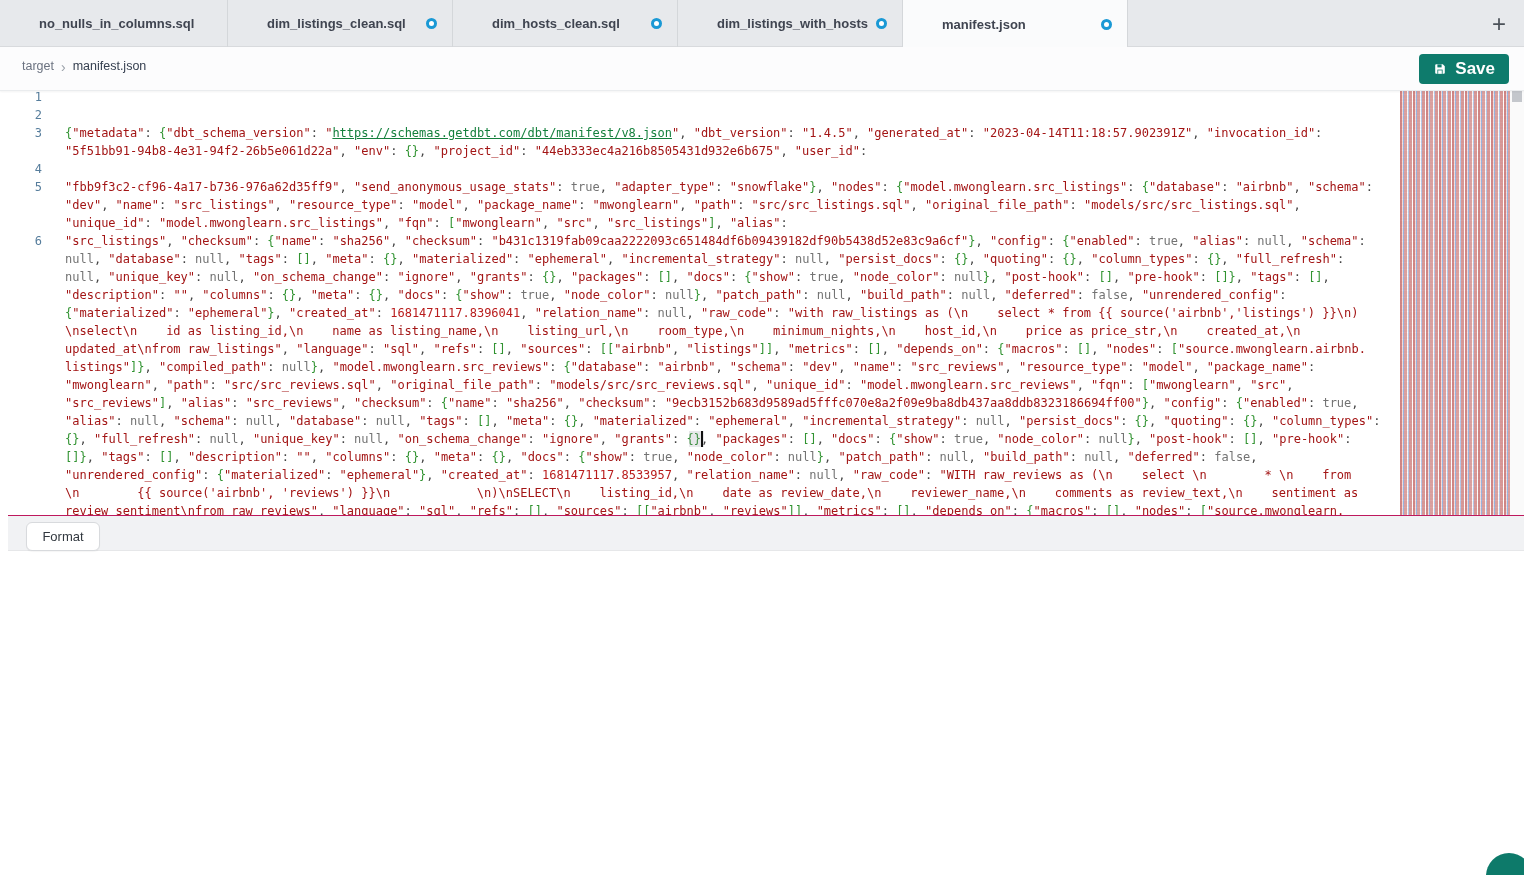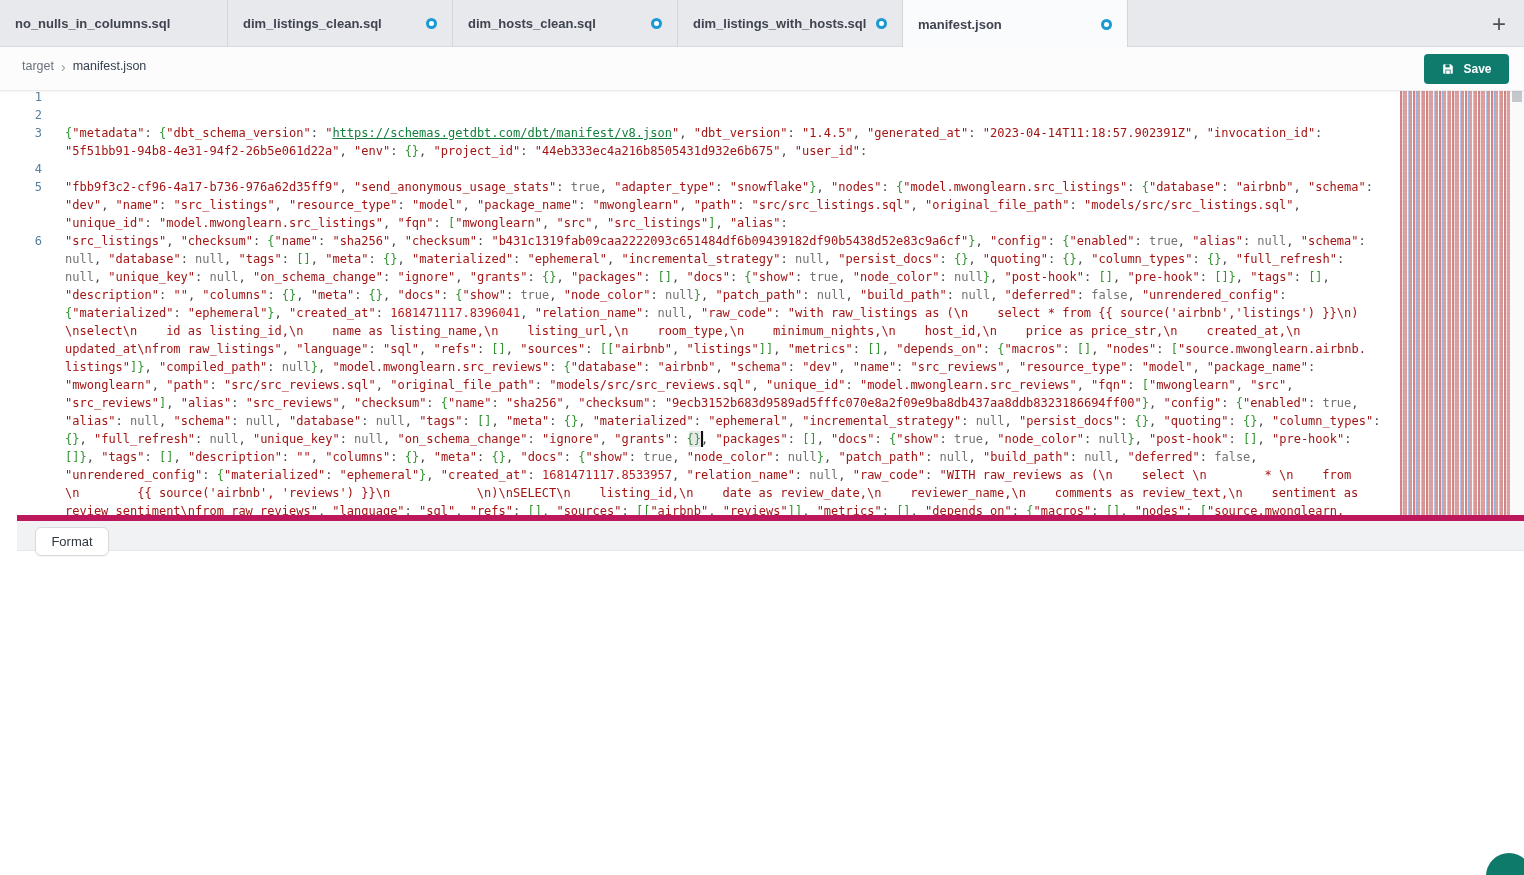--- a/index.html
+++ b/index.html
@@ -8,37 +8,37 @@
 
   
   .tabbar { position:absolute; top:0; left:0; right:0; height:47px; background:#e7e9ec;
             border-bottom:1px solid #d8dadd; display:flex; }
   .tabs { display:flex; height:47px; }
   .tab { width:225px; display:flex; align-items:center; justify-content:space-between;
          padding:0 15px; border-right:1px solid #d4d7da; font-size:13px; font-weight:700;
          color:#3f4450; cursor:pointer; background:transparent; }
   .tab:first-child { width:228px; }
   .tab.active { background:#fafbfc; height:48px; }
-  .tab-label { overflow:hidden; white-space:nowrap; }
+  .tab-label { overflow:hidden; white-space:nowrap;margin-left:24px; }
   .dot { width:11px; height:11px; border-radius:50%; border:3.2px solid #1a99d5;
          background:#fff; flex:none; margin-left:8px; }
   .newtab { position:absolute; right:4px; top:0; height:47px; width:42px; display:flex;
             align-items:center; justify-content:center; font-size:24px; font-weight:400;
             color:#4b5158; cursor:pointer; }
 
   
   .crumbbar { position:absolute; top:47px; left:0; right:0; height:44px; background:#fcfcfd;
               border-bottom:1px solid #eaecee; box-shadow:0 1px 2px rgba(0,0,0,.05); z-index:2; }
   .crumbs { position:absolute; left:22px; top:12px; height:43px; display:flex; 
             gap:7px; font-size:12.5px; color:#6b7280; }
   .crumb-sep { color:#9aa1a9; font-size:14px; }
   .crumb-file { color:#374151; }
   .savebtn { position:absolute; right:15px; top:7px; height:30px; min-width:85px; padding:0 14px;
              background:#0e7b6c; border-radius:4px; color:#fff; display:flex; align-items:center;
-             justify-content:center; gap:8px; font-size:12px; font-weight:700; cursor:pointer; }
+             justify-content:center; gap:8px; font-size:17px; font-weight:700; cursor:pointer; }
 
   
   .editor { position:absolute; top:91px; left:0; width:1400px; height:424px; background:#fff;
             overflow:hidden; }
   .code { position:absolute; top:-3px; left:0; }
   .crow { display:flex; height:18px; line-height:18px; font-family:"DejaVu Sans Mono",monospace;
           font-size:12px; white-space:pre; }
   .gutter { width:42px; text-align:right; color:#567d9c; flex:none; }
   .ctext { margin-left:23px; flex:none; color:#454545; }
   .c-str { color:#a31515; }
@@ -59,22 +59,22 @@
         rgba(31,98,197,.45) 3px 4px, rgba(163,21,21,.38) 4px 7px, rgba(255,255,255,0) 7px 8px,
         rgba(31,98,197,.32) 8px 9px, rgba(163,21,21,.42) 9px 12px, rgba(255,255,255,.6) 12px 13px),
       repeating-linear-gradient(0deg, rgba(255,255,255,.95) 0 1px, rgba(255,255,255,0) 1px 3px,
         rgba(255,255,255,.55) 3px 4px, rgba(255,255,255,0) 4px 7px);
   }
   .vscroll { position:absolute; top:91px; right:0; width:14px; height:424px; background:#fafafa; }
   .vthumb { position:absolute; top:0; left:2px; width:10px; height:11px; background:#c4c7cc;
             cursor:pointer; }
 
   
-  .formatbar { position:absolute; top:515px; left:17px; right:0; height:36px; background:#f1f2f4;
-               border-top:6px solid #be185d; border-bottom:1px solid #e6e7e9; }
+  .formatbar { position:absolute; top:515px; left:8px; right:0; height:36px; background:#f1f2f4;
+               border-top:1px solid #be185d; border-bottom:1px solid #e6e7e9; }
   .formatbtn { position:absolute; left:18px; top:6px; width:74px; height:29px; background:#fff;
                border:1px solid #d8dadd; border-radius:6px; font-size:13px; color:#32383f;
                display:flex; align-items:center; justify-content:center; cursor:pointer;
                box-shadow:0 1px 1px rgba(0,0,0,.04); }
 
   
   .bottomarea { position:absolute; top:557px; left:0; right:0; bottom:0; background:#fff; }
   .helpbubble { position:absolute; left:1486px; top:853px; width:46px; height:46px;
                 border-radius:50%; background:#0d7a6a; cursor:pointer; }
 </style>

